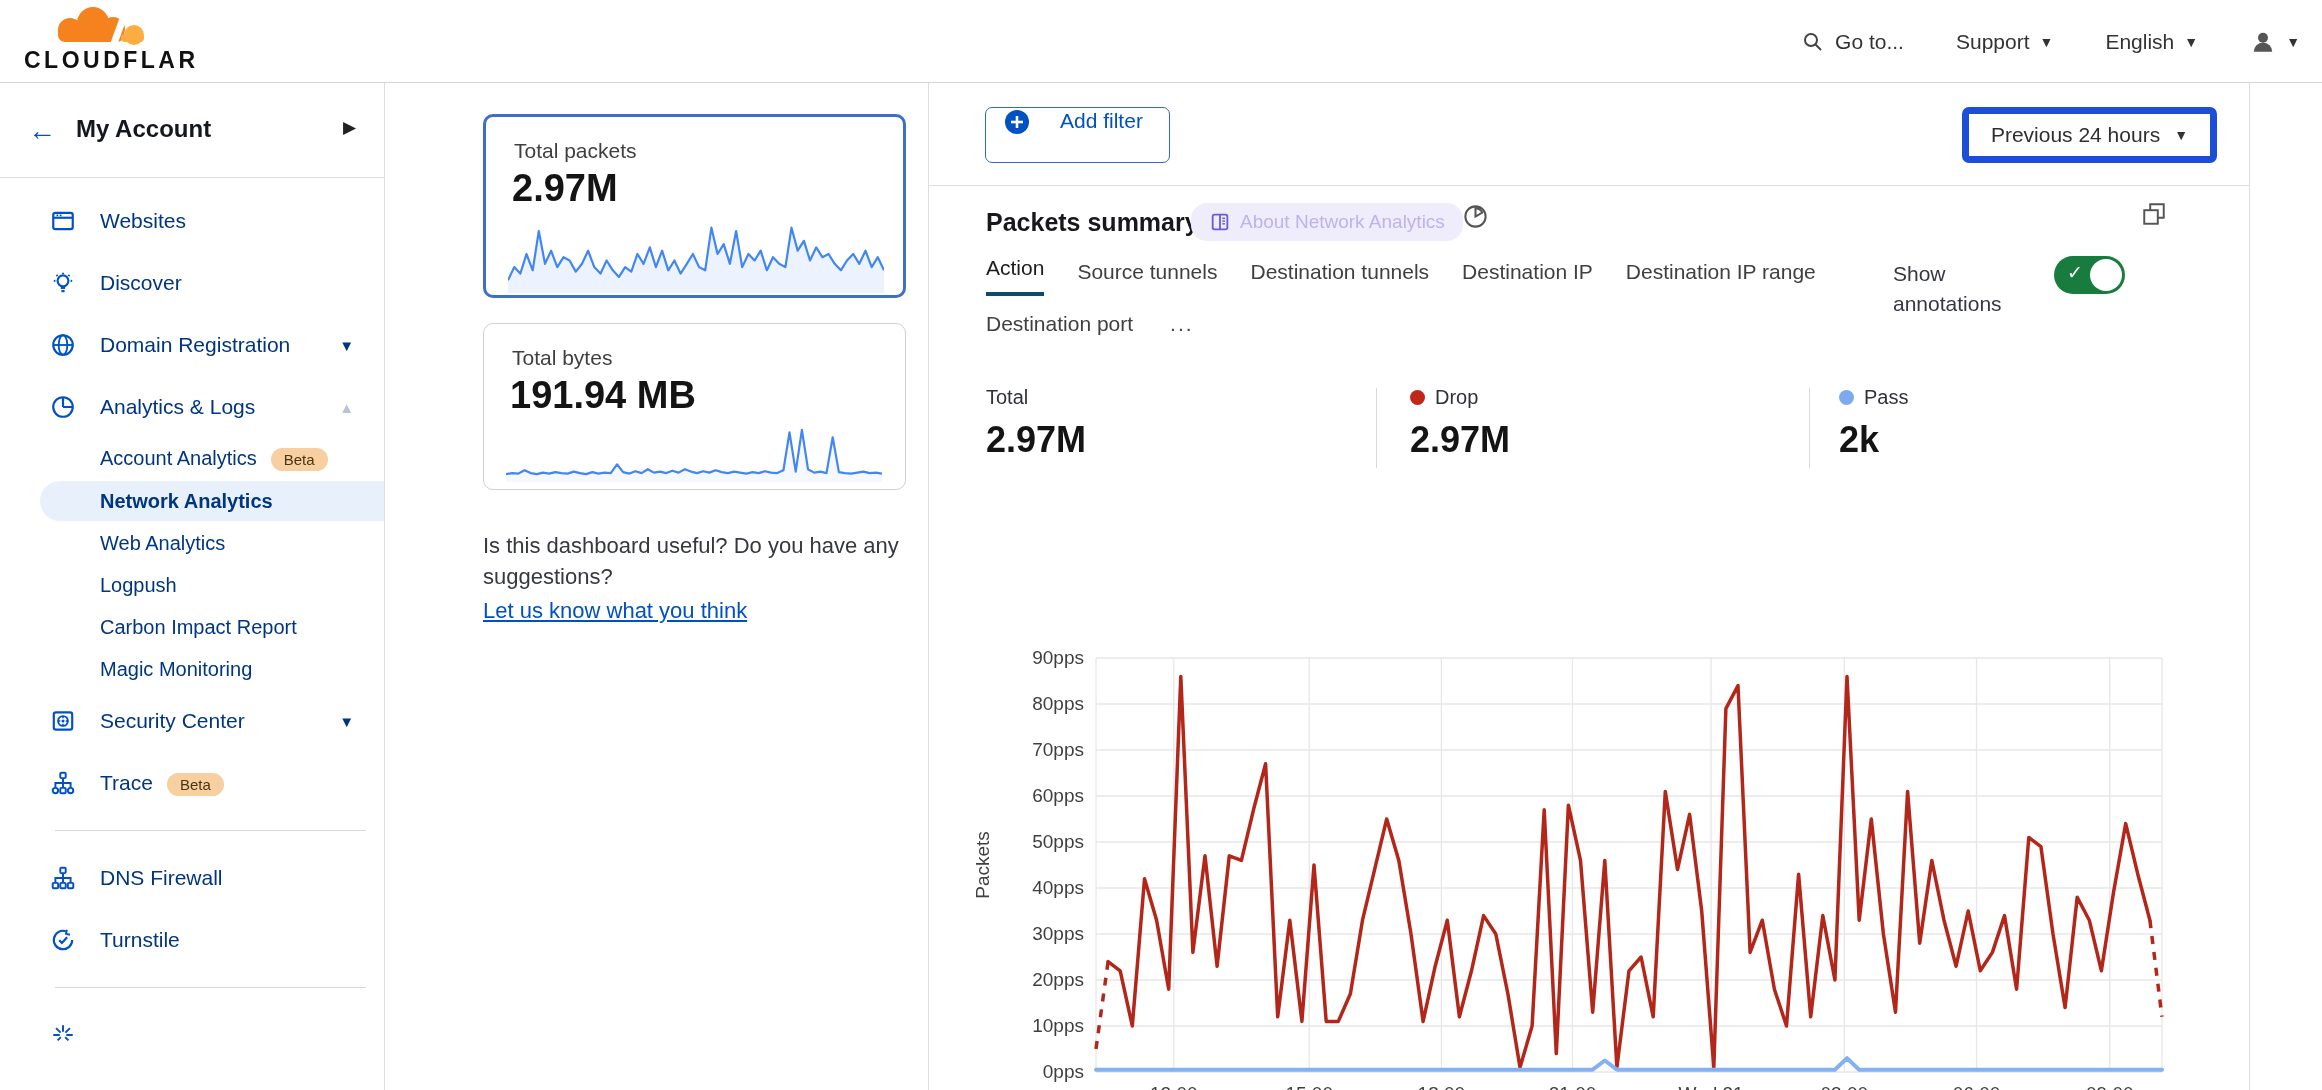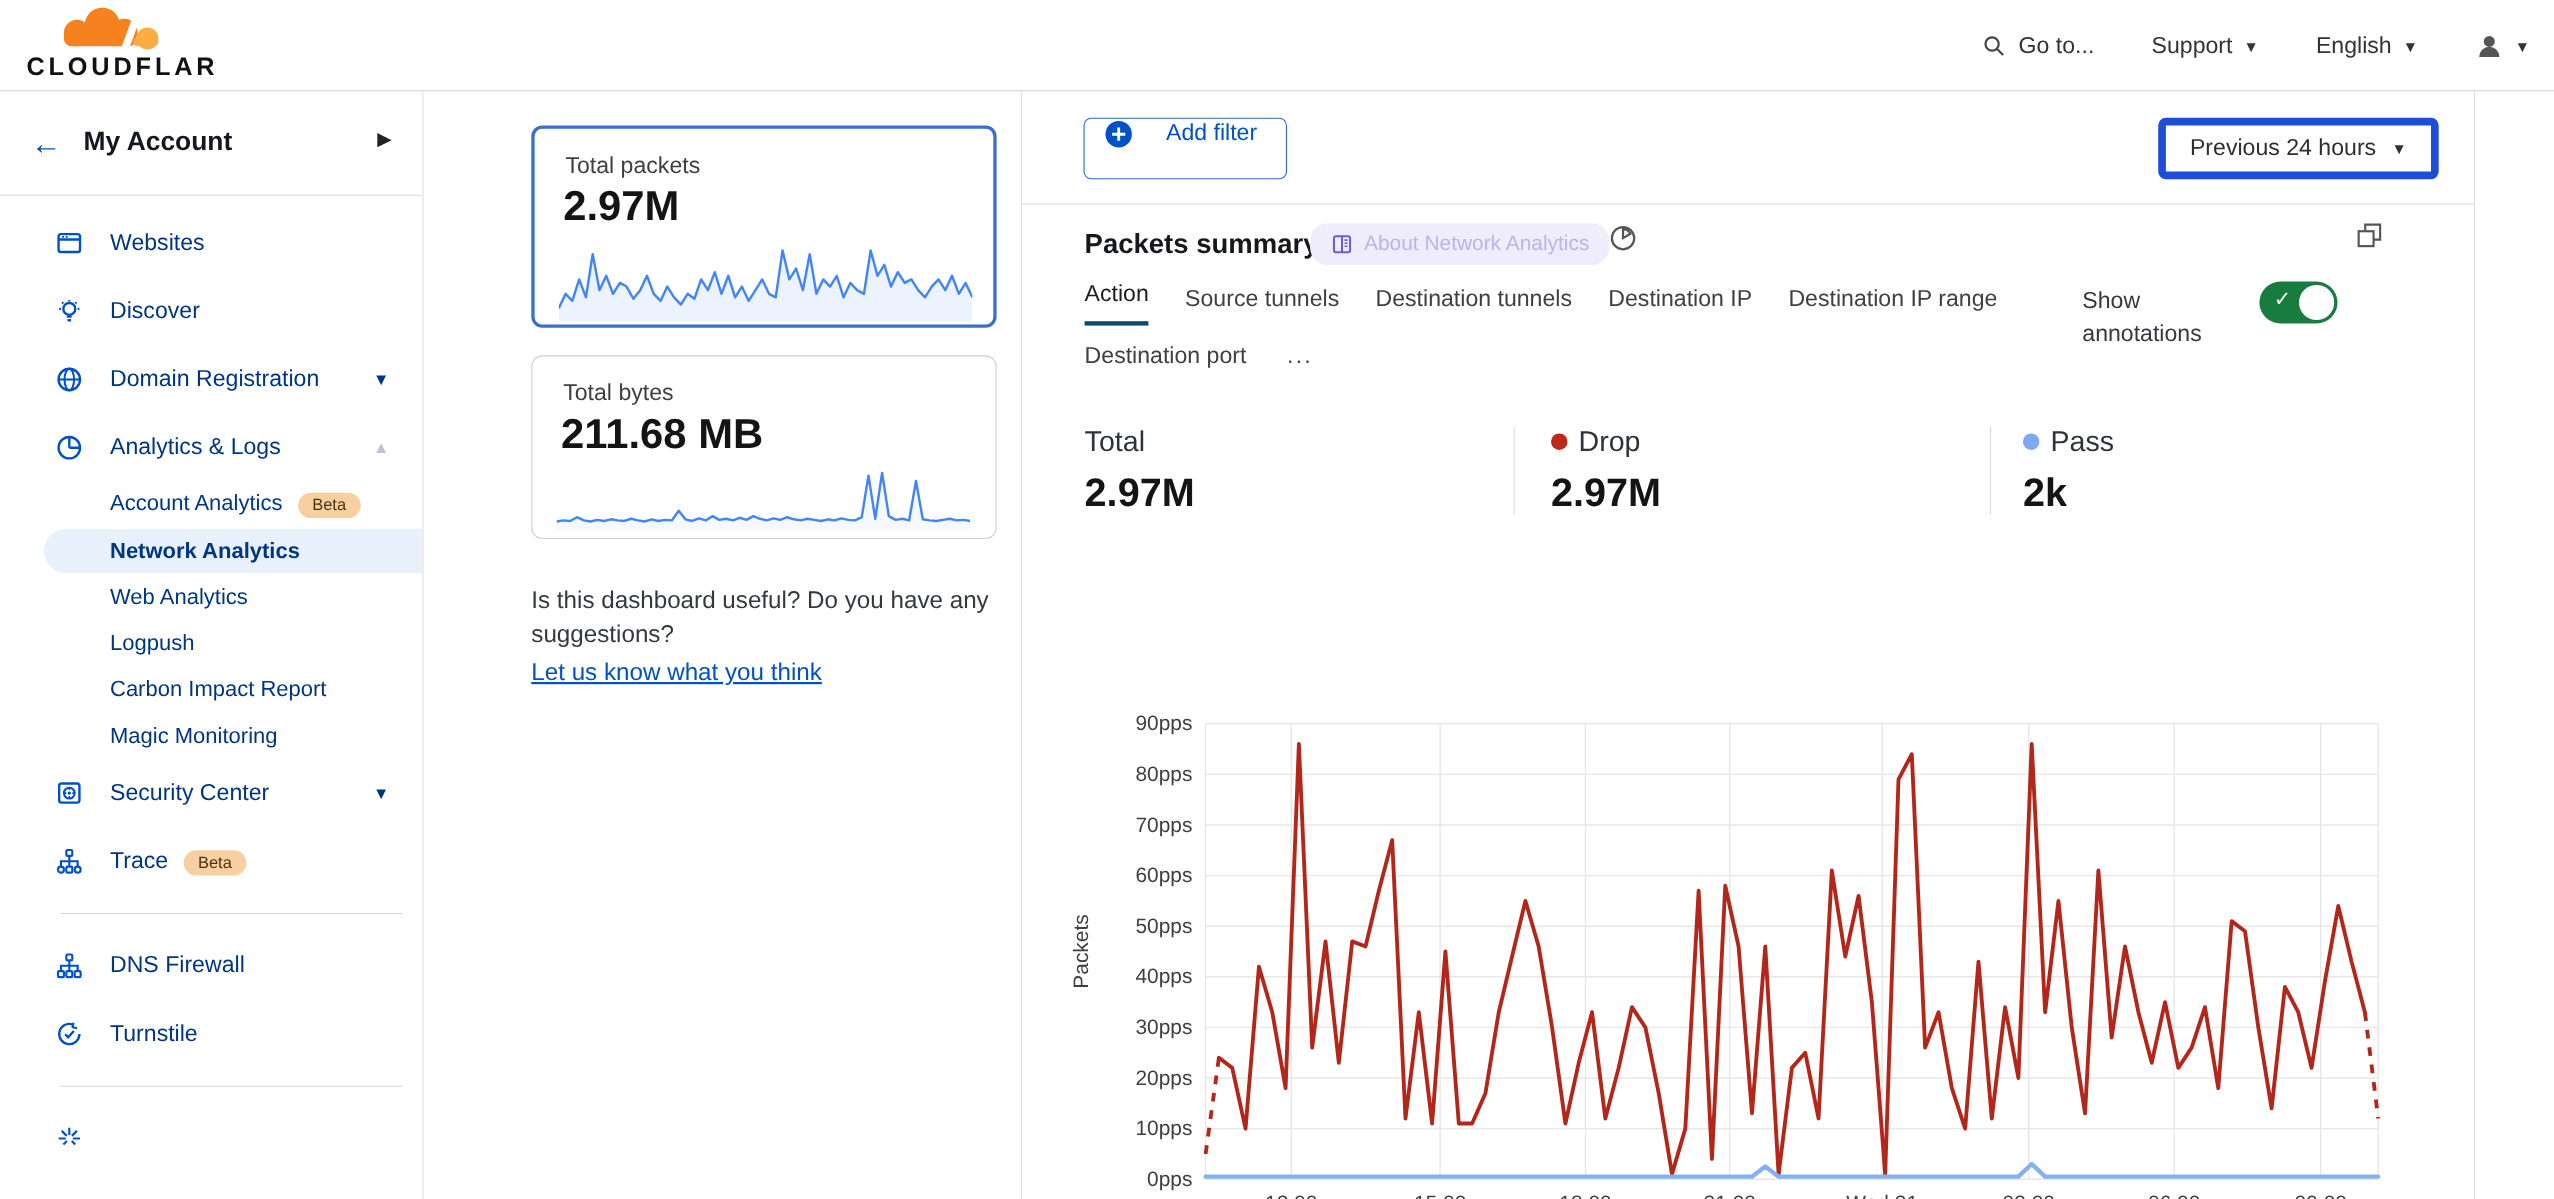--- a/index.html
+++ b/index.html
@@ -73,21 +73,21 @@
   .tab-more { font-size:21px; letter-spacing:2px; color:#404040; padding:0 4px 12px; cursor:pointer; }
 
   .annot { position:absolute; right:240px; top:73px; width:116px; font-size:21px; color:#35383f; line-height:30px; }
   .toggle { position:absolute; right:124px; top:70px; width:71px; height:38px; background:#187c3e;
     border-radius:20px; cursor:pointer; }
   .toggle .check { position:absolute; left:13px; top:5px; color:#fff; font-size:19px; font-weight:bold; }
   .toggle .knob { position:absolute; right:3px; top:3px; width:32px; height:32px; border-radius:50%; background:#fff; }
 
   .stats { position:absolute; left:0; top:200px; width:100%; height:82px; }
   .stat-col { position:absolute; top:0; }
-  .stat-head { display:flex; align-items:center; gap:10px; font-size:26px; color:#2f3238; }
+  .stat-head { display:flex; align-items:center; gap:10px; font-size:20px; color:#2f3238; }
   .stat-dot { width:15px; height:15px; border-radius:50%; }
   .stat-value { margin-top:10px; font-size:36px; font-weight:700; color:#141414; }
   .stat-div { position:absolute; top:2px; width:1px; height:80px; background:#d9d9d9; }
 
   .chart-wrap { position:absolute; left:12px; top:455px; }
 
   a { cursor:pointer; }
 </style>
 </head>
 <body>
@@ -278,21 +278,21 @@
 <div class="card card1">
   <div class="card-title">Total packets</div>
   <div class="card-value">2.97M</div>
   <svg class="card-spark" id="spark-packets" width="376" height="72">
       <polygon points="0.0,59.2 6.2,46.1 12.3,52.6 18.5,33.0 24.7,49.3 30.8,10.0 37.0,42.8 43.1,29.7 49.3,46.1 55.5,36.2 61.6,39.5 67.8,50.6 74.0,42.8 80.1,29.7 86.3,46.1 92.5,52.6 98.6,39.5 104.8,49.3 111.0,55.9 117.1,46.1 123.3,50.6 129.4,33.0 135.6,42.8 141.8,26.4 147.9,46.1 154.1,29.7 160.3,49.3 166.4,39.5 172.6,52.6 178.8,42.8 184.9,33.0 191.1,46.1 197.2,49.3 203.4,6.7 209.6,33.0 215.7,23.1 221.9,42.8 228.1,10.0 234.2,46.1 240.4,33.0 246.6,39.5 252.7,29.7 258.9,49.3 265.0,36.2 271.2,42.8 277.4,46.1 283.5,6.7 289.7,29.7 295.9,19.8 302.0,39.5 308.2,26.4 314.4,36.2 320.5,33.0 326.7,42.8 332.9,49.3 339.0,39.5 345.2,33.0 351.3,42.8 357.5,29.7 363.7,46.1 369.8,36.2 376.0,49.3 376,72 0,72" fill="#4285f4" fill-opacity="0.1" stroke="none"></polygon>
       <polyline points="0.0,59.2 6.2,46.1 12.3,52.6 18.5,33.0 24.7,49.3 30.8,10.0 37.0,42.8 43.1,29.7 49.3,46.1 55.5,36.2 61.6,39.5 67.8,50.6 74.0,42.8 80.1,29.7 86.3,46.1 92.5,52.6 98.6,39.5 104.8,49.3 111.0,55.9 117.1,46.1 123.3,50.6 129.4,33.0 135.6,42.8 141.8,26.4 147.9,46.1 154.1,29.7 160.3,49.3 166.4,39.5 172.6,52.6 178.8,42.8 184.9,33.0 191.1,46.1 197.2,49.3 203.4,6.7 209.6,33.0 215.7,23.1 221.9,42.8 228.1,10.0 234.2,46.1 240.4,33.0 246.6,39.5 252.7,29.7 258.9,49.3 265.0,36.2 271.2,42.8 277.4,46.1 283.5,6.7 289.7,29.7 295.9,19.8 302.0,39.5 308.2,26.4 314.4,36.2 320.5,33.0 326.7,42.8 332.9,49.3 339.0,39.5 345.2,33.0 351.3,42.8 357.5,29.7 363.7,46.1 369.8,36.2 376.0,49.3" fill="none" stroke="#4285f4" stroke-width="2.2" stroke-linejoin="round"></polyline>
     </svg>
 </div>
 <div class="card card2">
   <div class="card-title">Total bytes</div>
-  <div class="card-value">211.68 MB</div>
+  <div class="card-value">191.94 MB</div>
   <svg class="card-spark" id="spark-bytes" width="376" height="58">
       <polygon points="0.0,50.1 6.2,49.1 12.3,49.6 18.5,46.2 24.7,49.1 30.8,50.1 37.0,48.6 43.1,49.6 49.3,48.1 55.5,49.1 61.6,49.6 67.8,47.6 74.0,49.1 80.1,50.1 86.3,48.1 92.5,49.6 98.6,48.6 104.8,49.1 111.0,40.3 117.1,48.1 123.3,49.6 129.4,47.2 135.6,49.1 141.8,45.2 147.9,48.6 154.1,47.6 160.3,49.1 166.4,46.7 172.6,48.6 178.8,45.2 184.9,47.6 191.1,49.1 197.2,47.2 203.4,48.6 209.6,46.2 215.7,48.1 221.9,49.1 228.1,47.6 234.2,48.6 240.4,49.6 246.6,48.1 252.7,49.1 258.9,47.2 265.0,48.6 271.2,49.1 277.4,46.2 283.5,8.4 289.7,47.6 295.9,5.9 302.0,45.2 308.2,48.6 314.4,47.6 320.5,49.1 326.7,13.3 332.9,48.1 339.0,49.1 345.2,49.6 351.3,48.6 357.5,47.6 363.7,49.1 369.8,48.6 376.0,49.6 376,58 0,58" fill="#4285f4" fill-opacity="0.05" stroke="none"></polygon>
       <polyline points="0.0,50.1 6.2,49.1 12.3,49.6 18.5,46.2 24.7,49.1 30.8,50.1 37.0,48.6 43.1,49.6 49.3,48.1 55.5,49.1 61.6,49.6 67.8,47.6 74.0,49.1 80.1,50.1 86.3,48.1 92.5,49.6 98.6,48.6 104.8,49.1 111.0,40.3 117.1,48.1 123.3,49.6 129.4,47.2 135.6,49.1 141.8,45.2 147.9,48.6 154.1,47.6 160.3,49.1 166.4,46.7 172.6,48.6 178.8,45.2 184.9,47.6 191.1,49.1 197.2,47.2 203.4,48.6 209.6,46.2 215.7,48.1 221.9,49.1 228.1,47.6 234.2,48.6 240.4,49.6 246.6,48.1 252.7,49.1 258.9,47.2 265.0,48.6 271.2,49.1 277.4,46.2 283.5,8.4 289.7,47.6 295.9,5.9 302.0,45.2 308.2,48.6 314.4,47.6 320.5,49.1 326.7,13.3 332.9,48.1 339.0,49.1 345.2,49.6 351.3,48.6 357.5,47.6 363.7,49.1 369.8,48.6 376.0,49.6" fill="none" stroke="#4285f4" stroke-width="2.2" stroke-linejoin="round"></polyline>
     </svg>
 </div>
 <div class="feedback">
   <span>Is this dashboard useful? Do you have any suggestions?</span><br>
   <a>Let us know what you think</a>
 </div>
 

